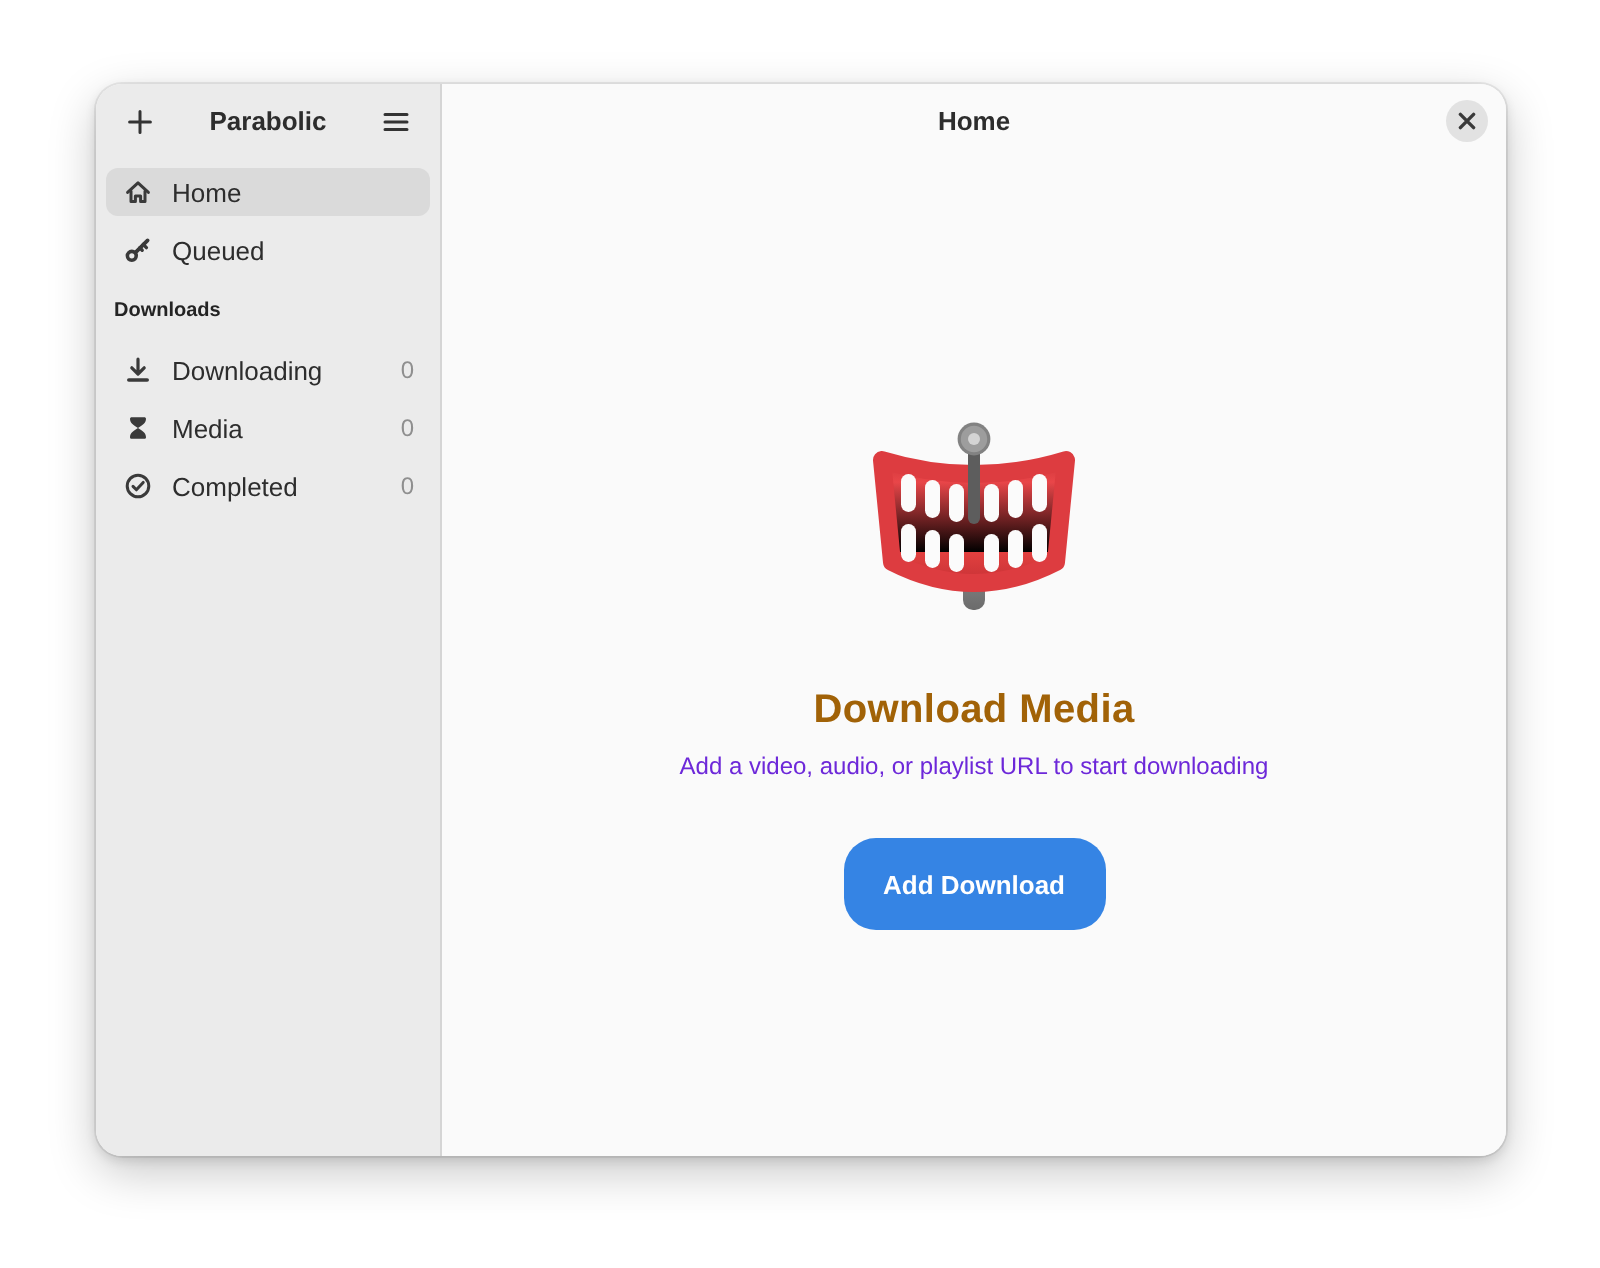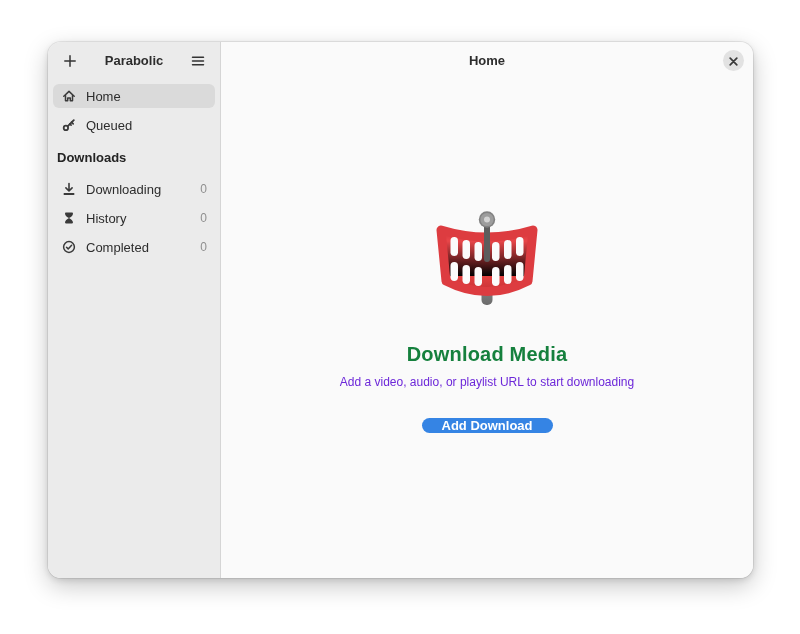--- a/index.html
+++ b/index.html
@@ -62,21 +62,21 @@
     color: #2d2d2d;
     cursor: pointer;
   }
   .nav-item.selected { background: #dadada; }
   .nav-item .count {
     margin-left: auto;
     color: #8f8f8f;
     font-size: 12px;
   }
   .section-label {
-    font-size: 13px;
+    font-size: 10px;
     font-weight: bold;
     color: #242424;
     padding: 8px 0 7px 9px;
   }
   .sidebar svg { display: block; }
   
   .main {
     flex: 1;
     background: #fafafa;
     display: flex;
@@ -108,31 +108,31 @@
   .empty-state {
     display: flex;
     flex-direction: column;
     align-items: center;
   }
   .app-icon { margin-top: 129px; }
   .empty-title {
     margin-top: 31px;
     font-size: 20px;
     font-weight: bold;
-    color: #15803d;
+    color: #a16207;
     letter-spacing: 0.2px;
   }
   .empty-subtitle {
     margin-top: 9px;
     font-size: 12px;
     color: #6d28d9;
   }
   .accent-btn {
     margin-top: 29px;
-    height: 15px;
+    height: 46px;
     padding: 0 20px;
     border: none;
     border-radius: 16px;
     background: #3584e4;
     color: #ffffff;
     font-size: 13px;
     font-weight: bold;
     font-family: "Liberation Sans", sans-serif;
     cursor: pointer;
     display: flex; align-items: center; justify-content: center;
@@ -197,21 +197,21 @@
         <span>Downloading</span>
         <span class="count">0</span>
       </div>
       <div class="nav-item">
         <span>
           <svg width="16" height="16" viewBox="0 0 16 16">
             <path d="M4.8 2.6 h6.4 c0.4 0 0.8 0.35 0.8 0.8 0 2.2 -1.9 3.3 -4 4.6 -2.1 -1.3 -4 -2.4 -4 -4.6 0 -0.45 0.4 -0.8 0.8 -0.8 z" fill="#3a3a3a"></path>
             <path d="M4.8 13.4 h6.4 c0.4 0 0.8 -0.35 0.8 -0.8 0 -2.2 -1.9 -3.3 -4 -4.6 -2.1 1.3 -4 2.4 -4 4.6 0 0.45 0.4 0.8 0.8 0.8 z" fill="#3a3a3a"></path>
           </svg>
         </span>
-        <span>History</span>
+        <span>Media</span>
         <span class="count">0</span>
       </div>
       <div class="nav-item">
         <span>
           <svg width="16" height="16" viewBox="0 0 16 16">
             <circle cx="8" cy="8" r="5.4" fill="none" stroke="#3a3a3a" stroke-width="1.5"></circle>
             <path d="M5.5 8.2 L7.2 9.9 L10.6 6.2" fill="none" stroke="#3a3a3a" stroke-width="1.5" stroke-linecap="round" stroke-linejoin="round"></path>
           </svg>
         </span>
         <span>Completed</span>

